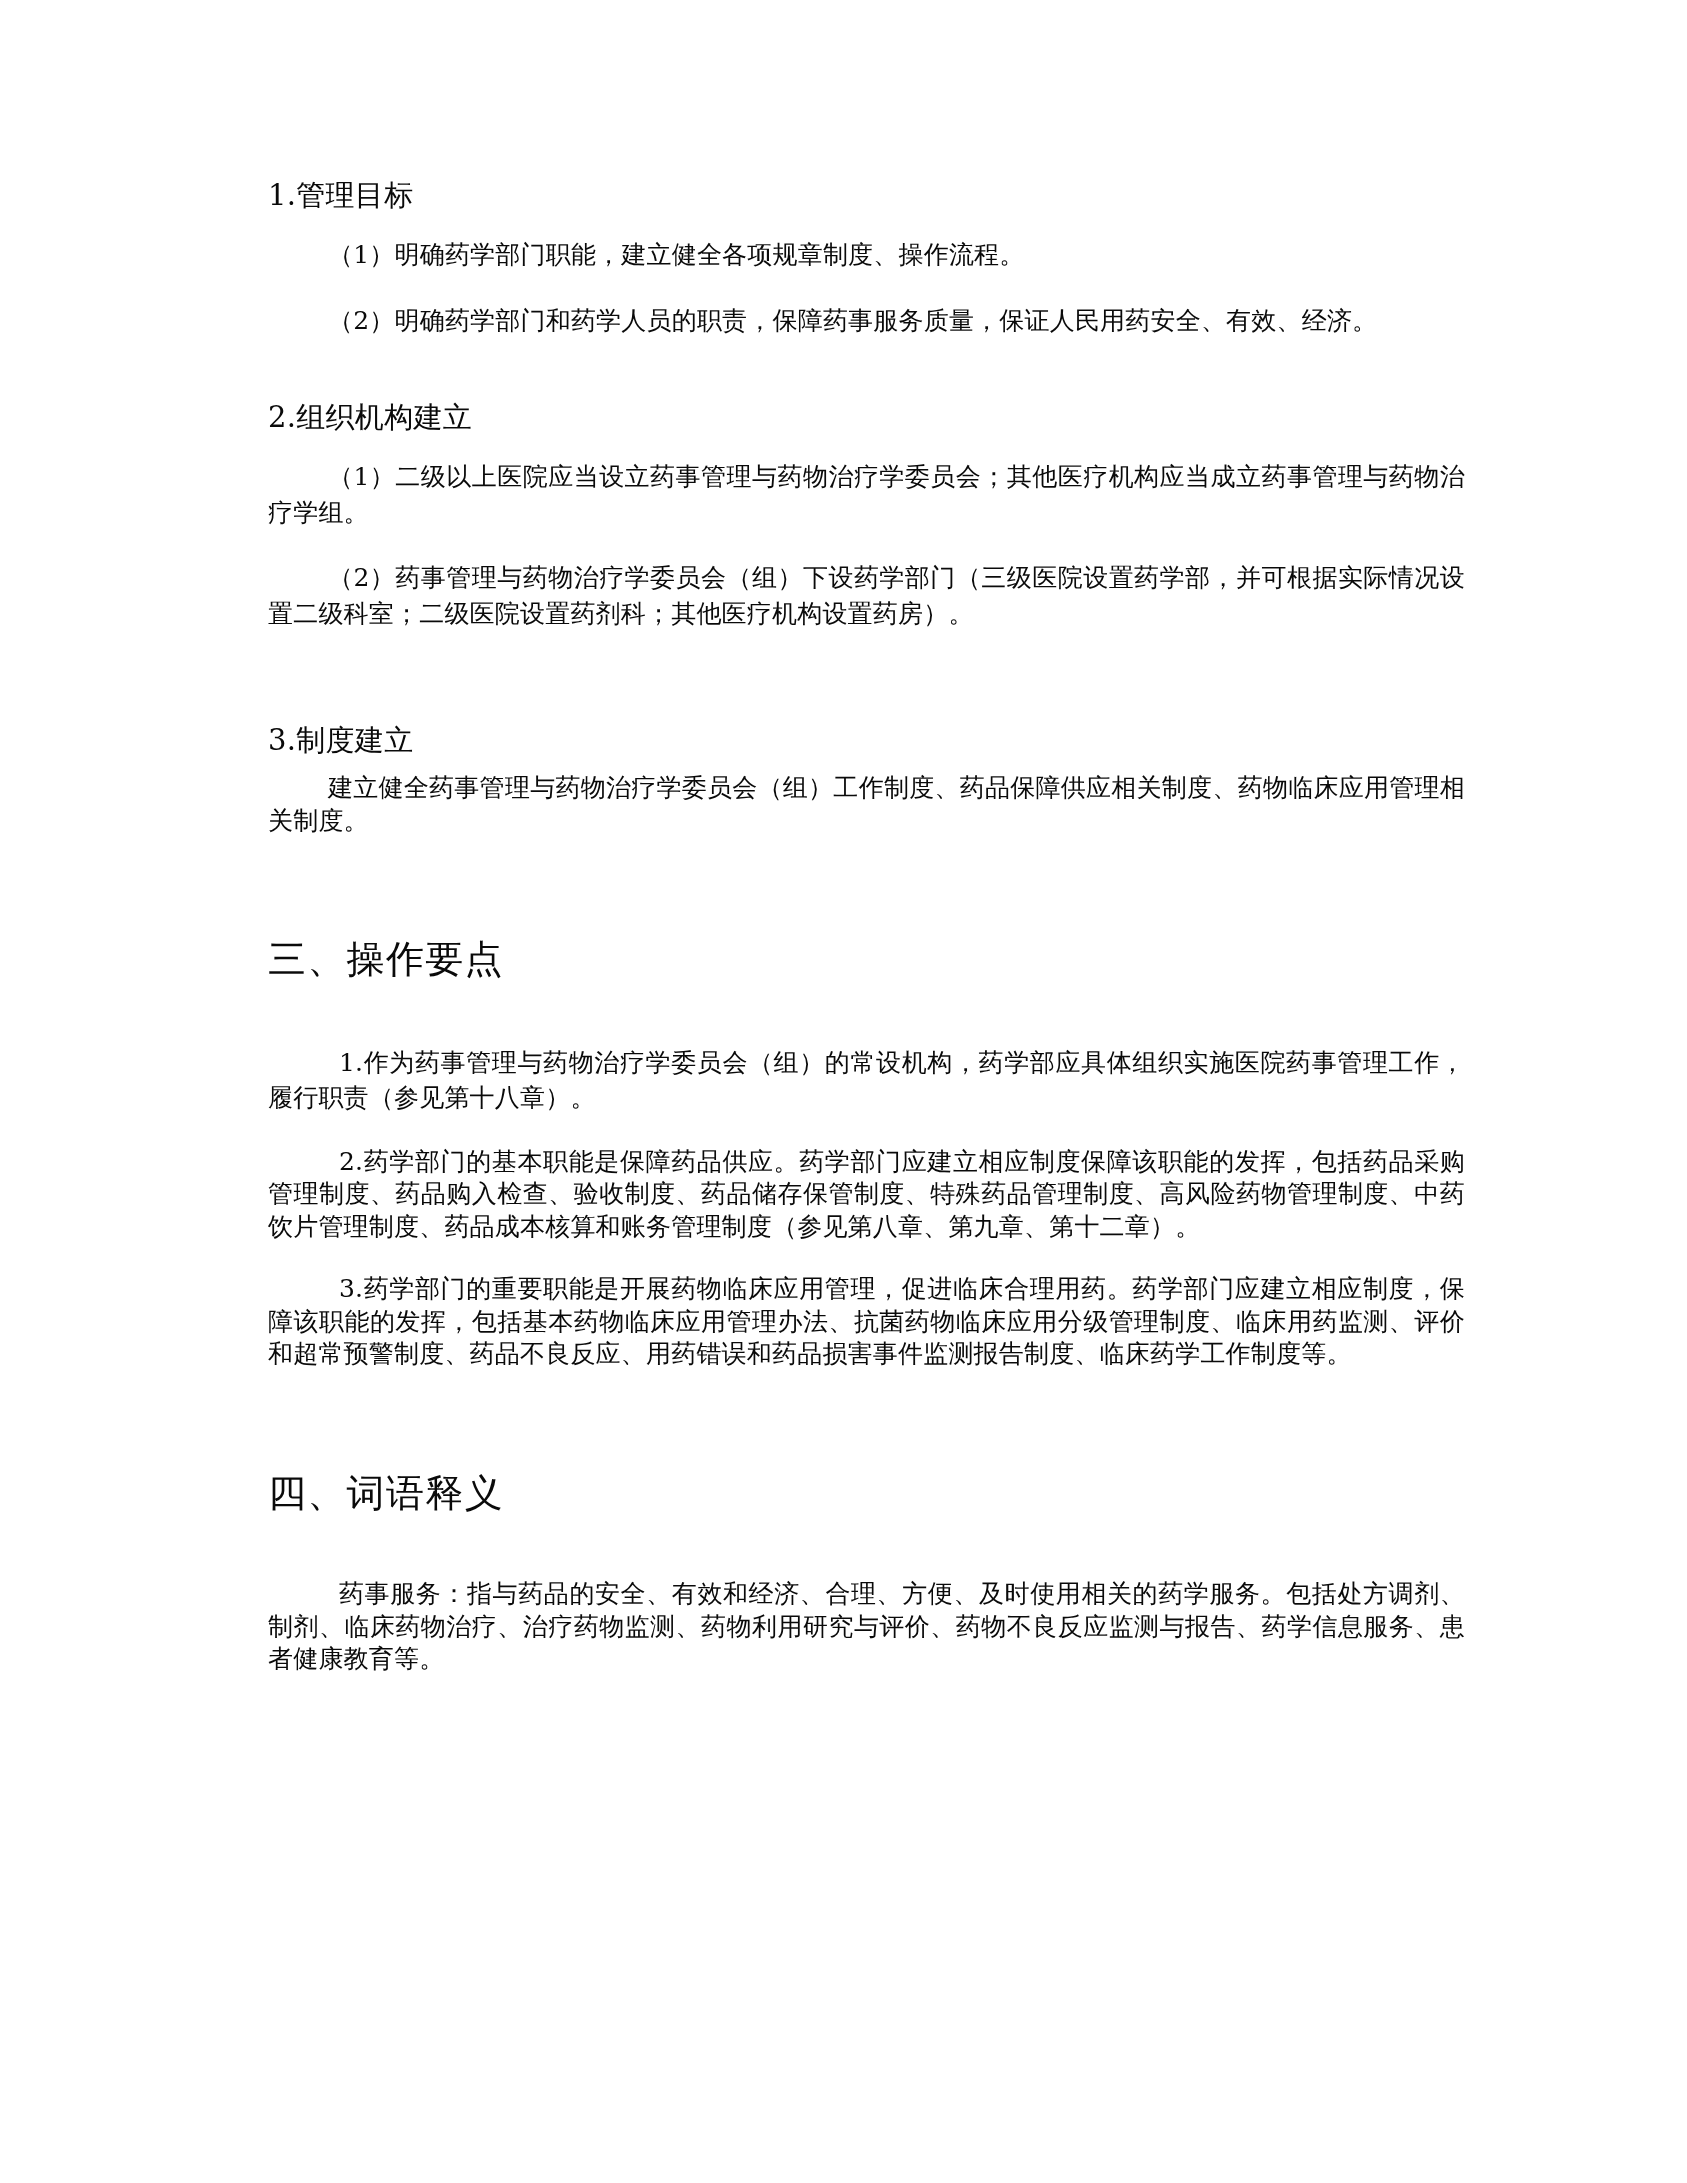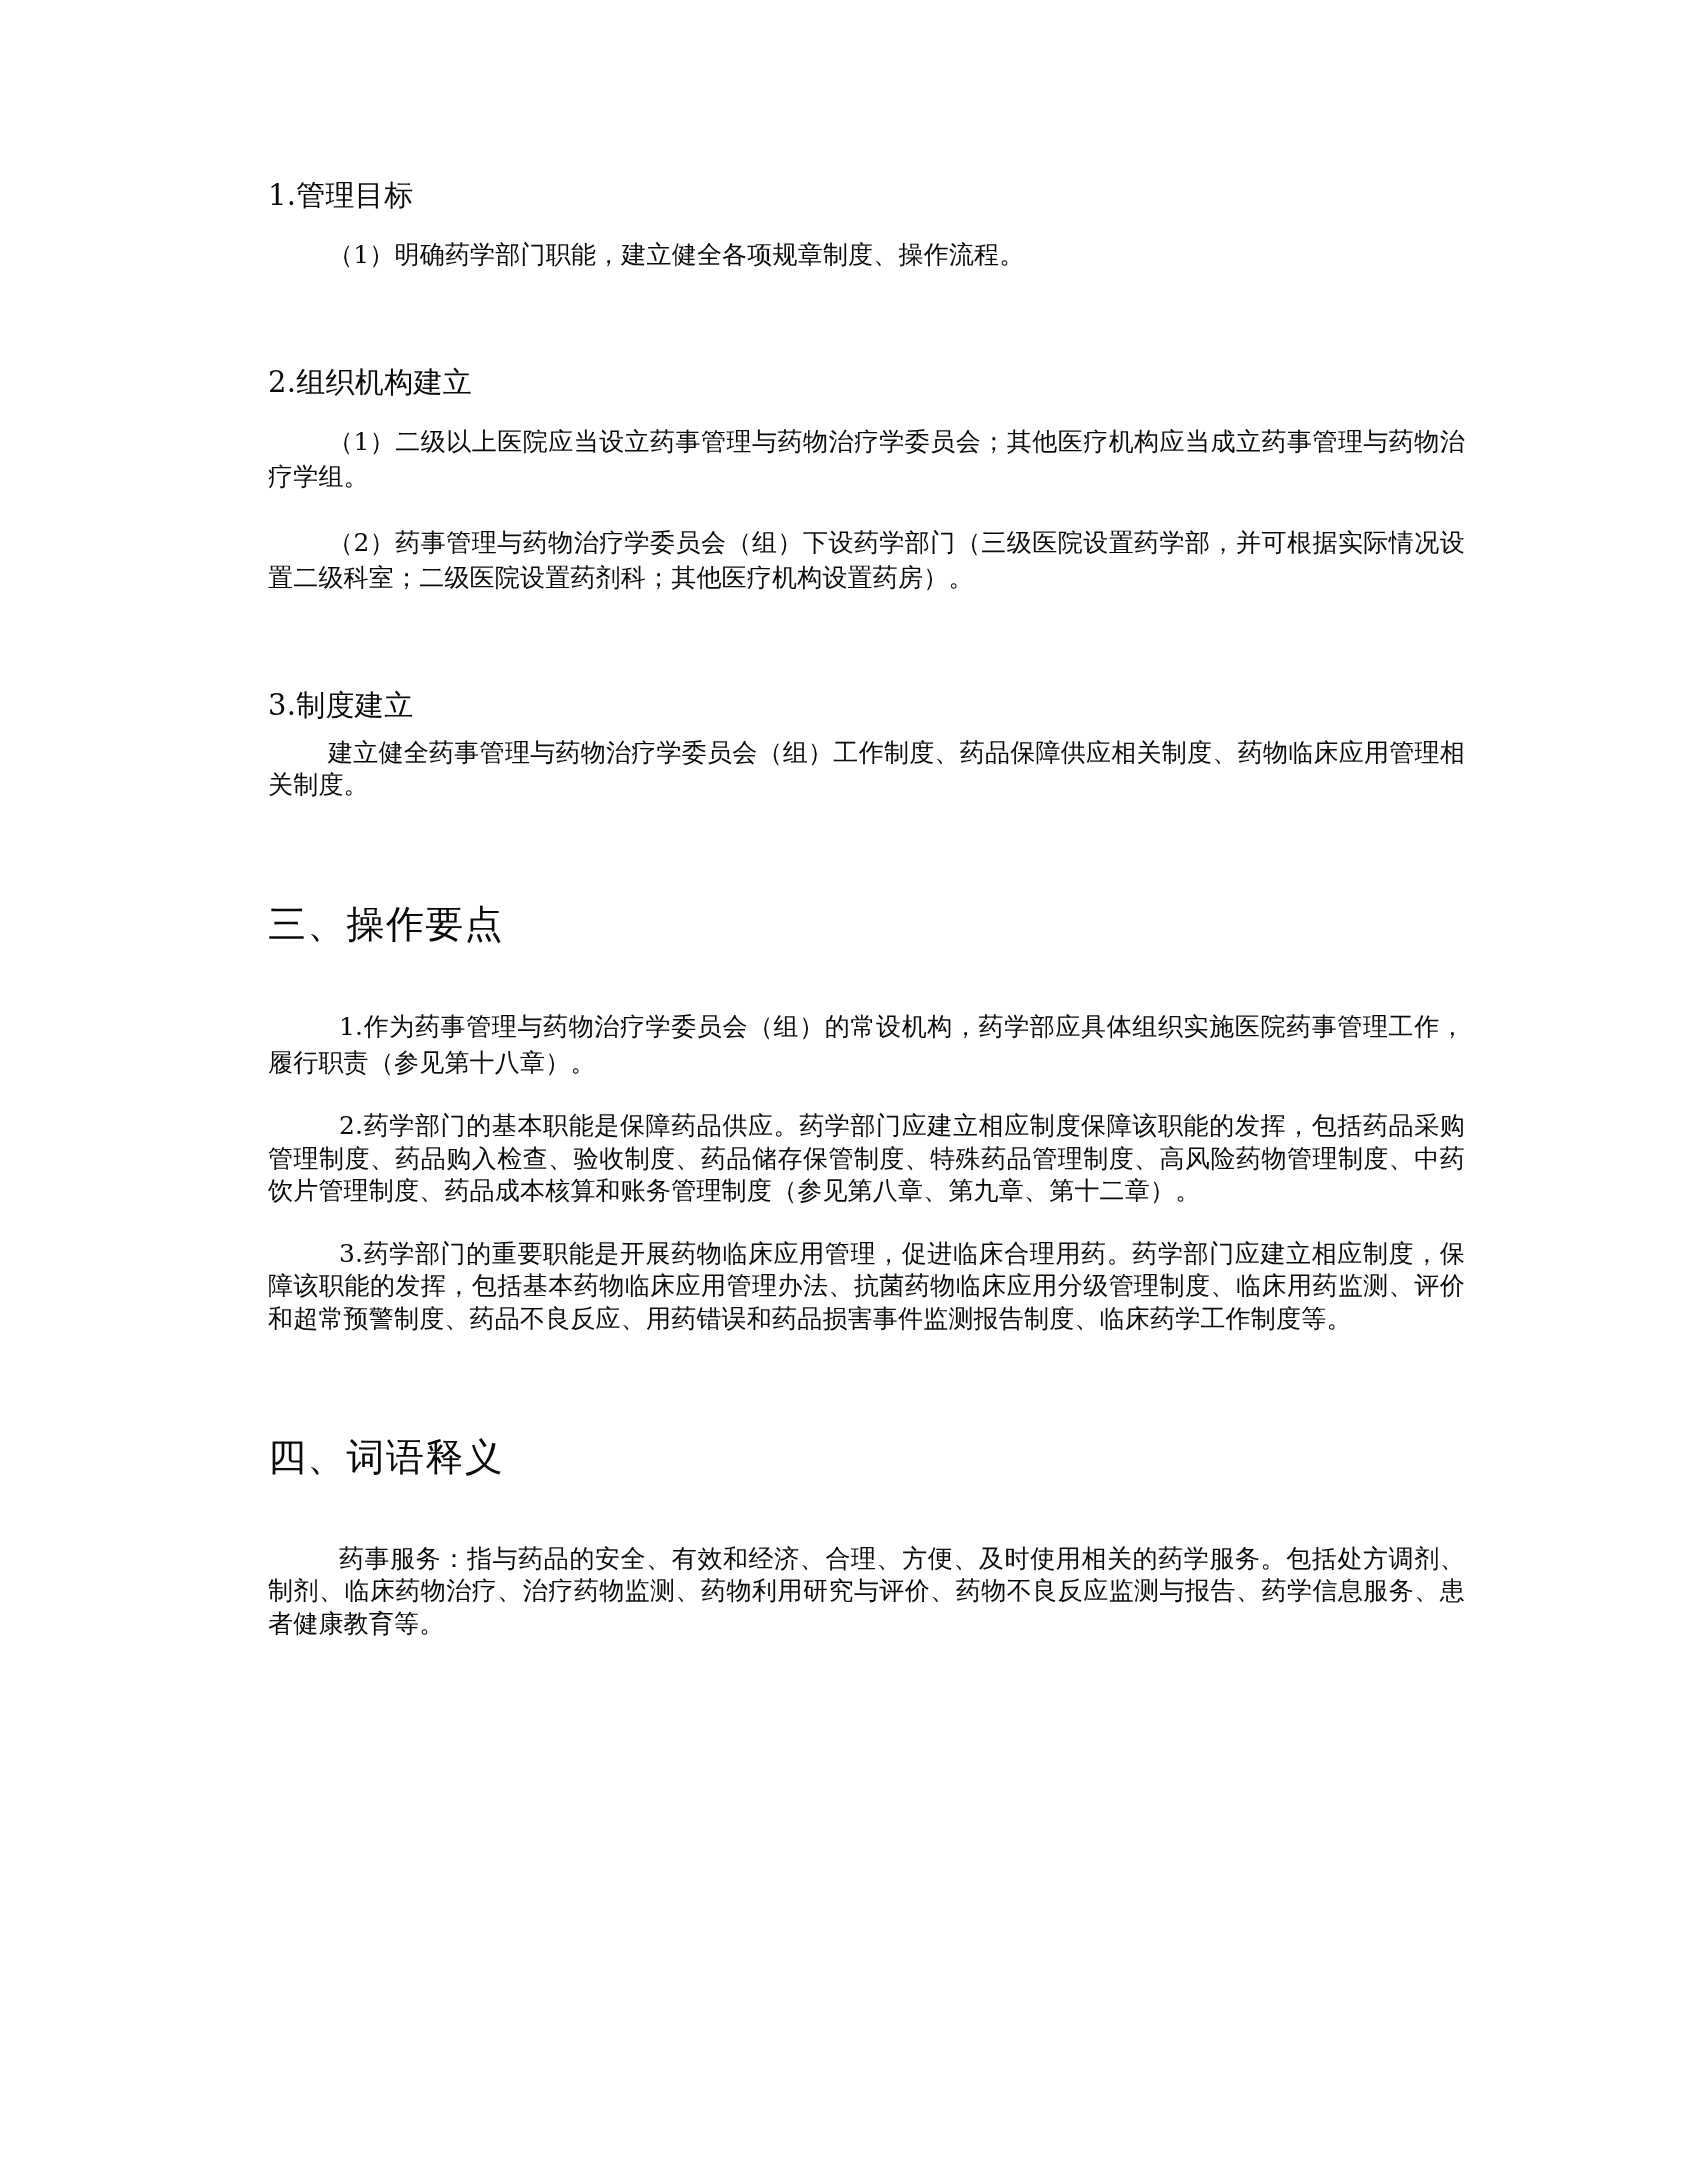--- a/index.html
+++ b/index.html
@@ -77,20 +77,21 @@
 
 <div class="page" style="background: rgb(255, 255, 255); color: rgb(10, 10, 10); margin-left: 40px;">
   <div class="content">
 
     <p class="num-heading">1.管理目标</p>
     <div class="gap-md"></div>
 
     <p class="para">（1）明确药学部门职能，建立健全各项规章制度、操作流程。</p>
     <div class="gap-lg"></div>
 
+    <p class="para">（2）明确药学部门和药学人员的职责，保障药事服务质量，保证人民用药安全、有效、经济。</p>
     <div class="gap-xl"></div>
 
     <p class="num-heading">2.组织机构建立</p>
     <div class="gap-md"></div>
 
     <p class="para">（1）二级以上医院应当设立药事管理与药物治疗学委员会；其他医疗机构应当成立药事管理与药物治疗学组。</p>
     <div class="gap-lg"></div>
 
     <p class="para">（2）药事管理与药物治疗学委员会（组）下设药学部门（三级医院设置药学部，并可根据实际情况设置二级科室；二级医院设置药剂科；其他医疗机构设置药房）。</p>
     <div class="gap-lg"></div>

